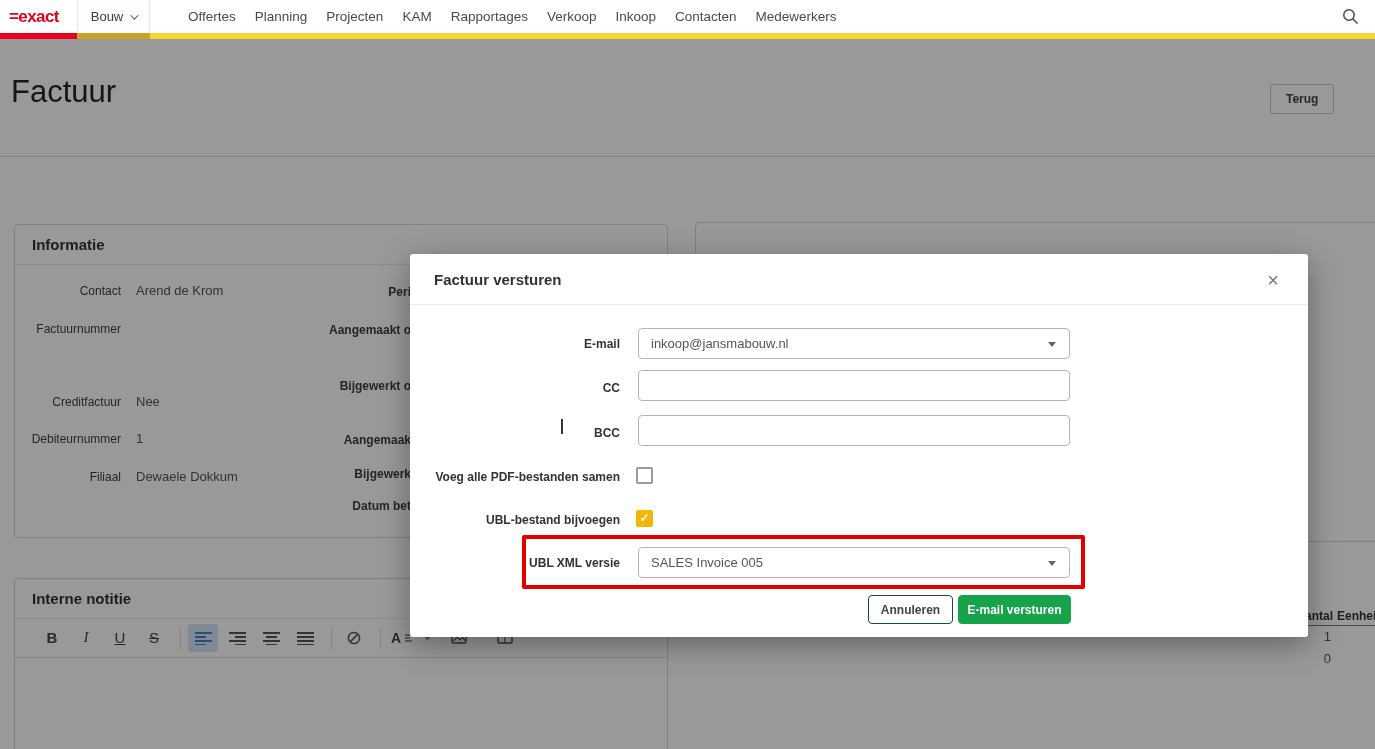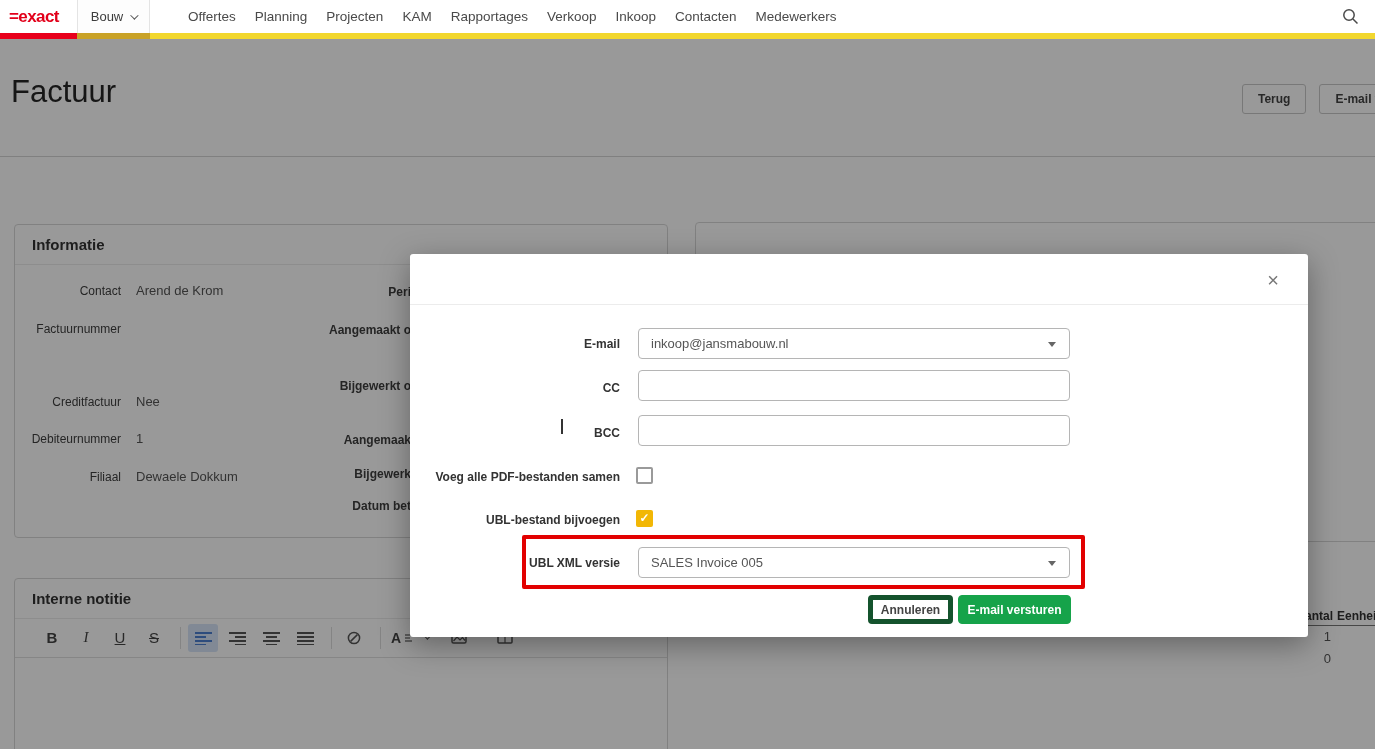--- a/index.html
+++ b/index.html
@@ -23,21 +23,21 @@
   .nav-underline { position:absolute; top:33px; height:6px; z-index:81; }
   .u-red   { left:0; width:77px;  background:#e8001c; }
   .u-gold  { left:77px; width:73px; background:#c9a227; }
   .u-yellow{ left:150px; width:1225px; background:#f2d72e; }
 
   
   .page-title { position:absolute; left:11px; top:74px; font-size:31px; font-weight:400; color:#262626; }
   .page-actions { position:absolute; left:1242px; top:84px; display:flex; gap:13px; }
   .btn-light { background:#fff; border:1px solid #c9c9c9; border-radius:3px; padding:7px 15px;
                font-size:12px; font-weight:bold; color:#444; white-space:nowrap; cursor:pointer;
-               font-family:"Liberation Sans", sans-serif; }
+               font-family:"Liberation Sans", sans-serif;margin-left:28px; }
   .page-divider { position:absolute; top:156px; left:0; width:1375px; border-top:1px solid #d6d6d6; }
 
   
   .panel { position:absolute; background:#fff; border:1px solid #d8d8d8; border-radius:4px; }
   .panel-header { padding:11px 17px; font-size:15px; font-weight:bold; color:#333;
                   border-bottom:1px solid #ececec; }
   #info-panel { left:14px; top:224px; width:654px; height:314px; }
   #right-panel { left:695px; top:222px; width:700px; height:320px; }
   #note-panel { left:14px; top:578px; width:654px; height:220px; }
 
@@ -88,21 +88,21 @@
            border-left:4.5px solid transparent; border-right:4.5px solid transparent;
            border-top:5.5px solid #666; }
   .checkbox { position:absolute; left:226px; width:17px; height:17px; border:2px solid #9a9a9a;
               border-radius:2px; background:#fff; cursor:pointer; }
   .checkbox.checked { border:none; background:#f2b705; color:#fff; font-size:12px; font-weight:bold;
                       text-align:center; line-height:17px; }
   .red-box { position:absolute; left:112px; top:281px; width:563px; height:54px;
              border:4px solid #e20000; border-radius:2px; pointer-events:none; z-index:5; }
   .modal-footer-btn { position:absolute; border-radius:4px; font-size:12px; font-weight:bold;
                       height:29px; cursor:pointer; font-family:"Liberation Sans", sans-serif; }
-  #btn-cancel { left:458px; top:341px; width:85px; background:#fff; border:5px solid #14532d; color:#444; }
+  #btn-cancel { left:458px; top:341px; width:85px; background:#fff; border:1px solid #14532d; color:#444; }
   #btn-send { left:548px; top:341px; width:113px; background:#16a34a; border:1px solid #16a34a; color:#fff; }
   .text-cursor { position:absolute; left:151px; top:165px; width:1.5px; height:15px; background:#333; }
 
   svg { display:block; }
 </style>
 </head>
 <body>
 
 <div id="app">
 
@@ -249,20 +249,21 @@
   <span class="lt-head" style="left:1263px; top:609px; width:70px; text-align:right;">Aantal</span>
   <span class="lt-head" style="left:1337px; top:609px; white-space:nowrap;">Eenheid</span>
   <div class="lt-line"></div>
   <span class="lt-val" style="left:1291px; top:629px;">1</span>
   <span class="lt-val" style="left:1291px; top:651px;">0</span>
 
   <div id="overlay"></div>
 
   <div id="modal">
     <div class="modal-header">
+      <span class="modal-title">Factuur versturen</span>
       <span class="modal-close">×</span>
     </div>
 
     <span class="m-label" style="left:10px; top:83px;">E-mail</span>
     <div class="m-input" style="top:74px; line-height:29px;">
       <span>inkoop@jansmabouw.nl</span>
       <span class="caret"></span>
     </div>
 
     <span class="m-label" style="left:10px; top:127px;">CC</span>

